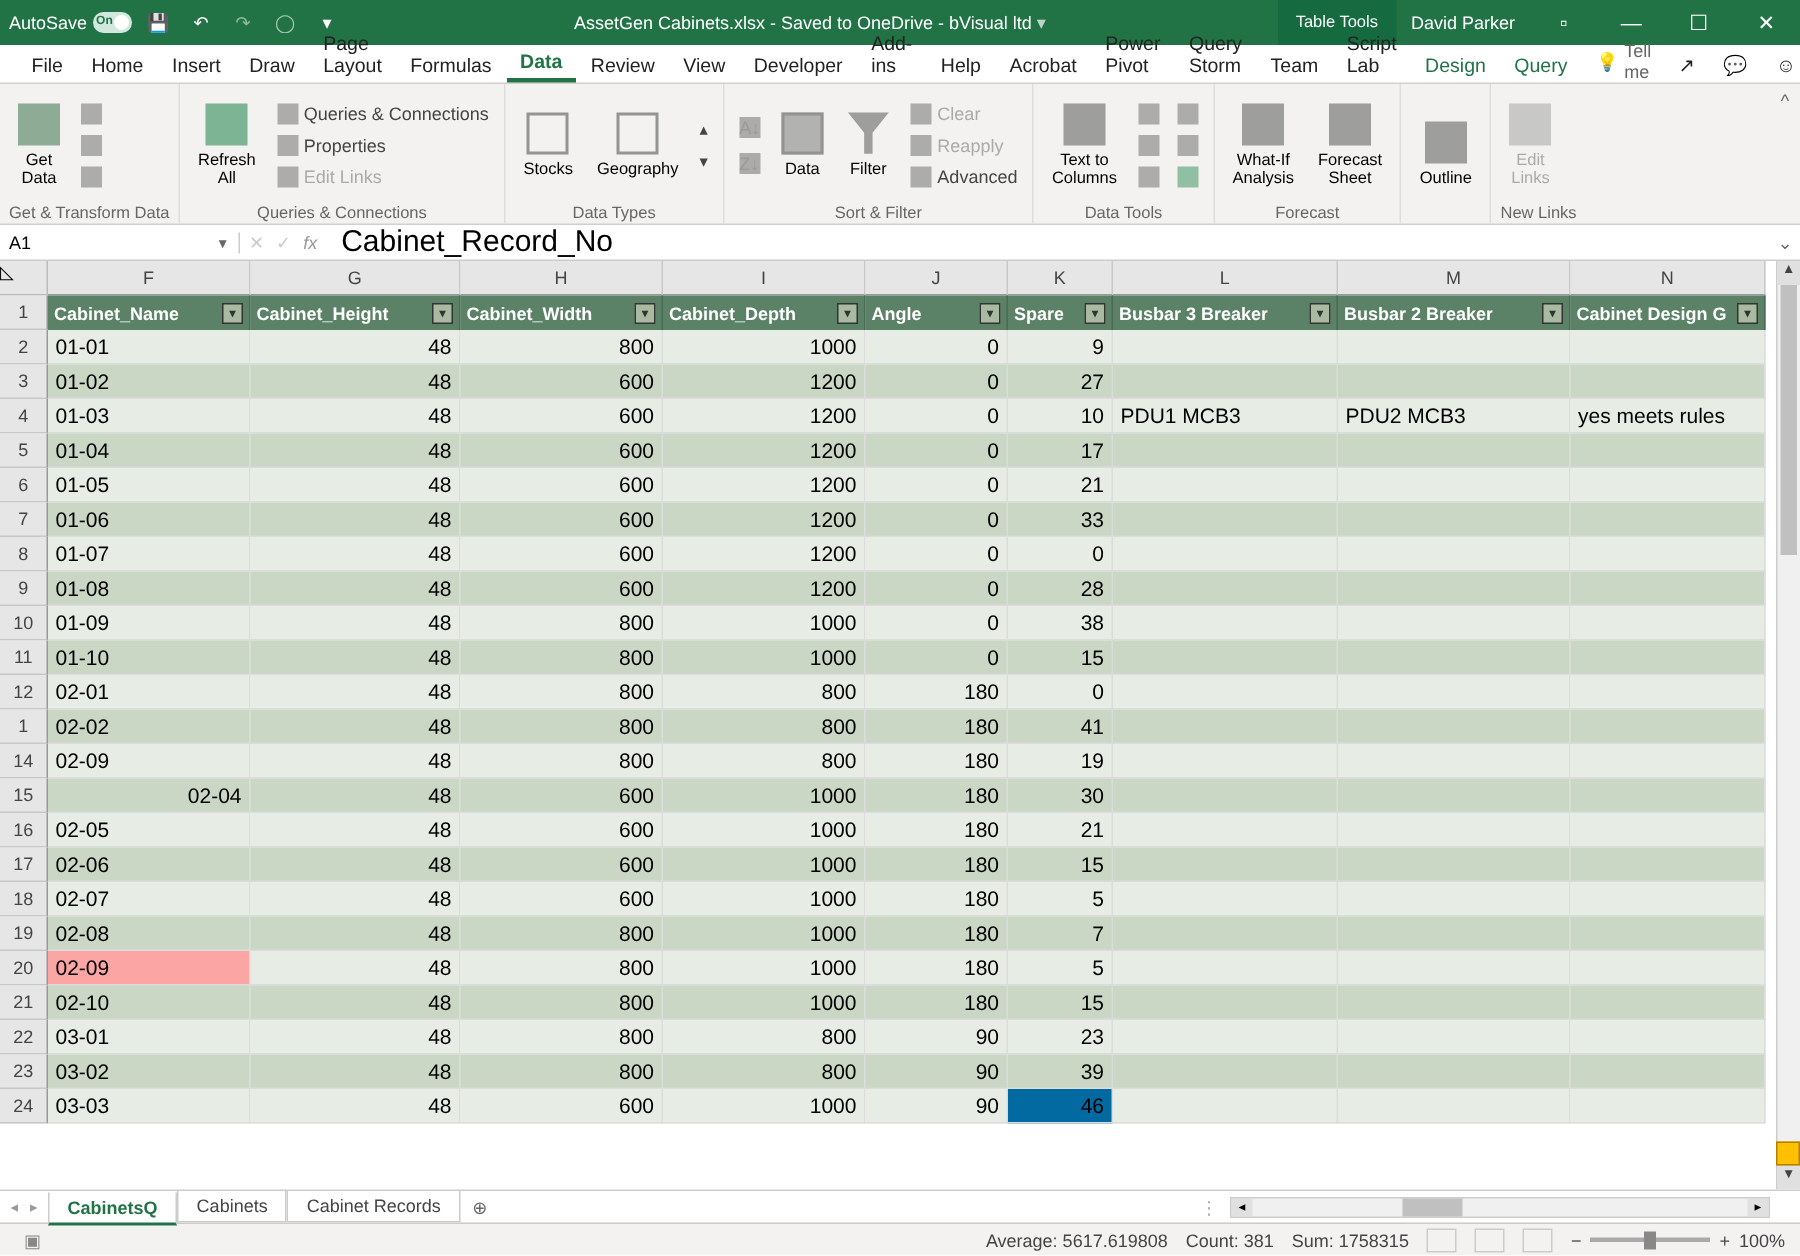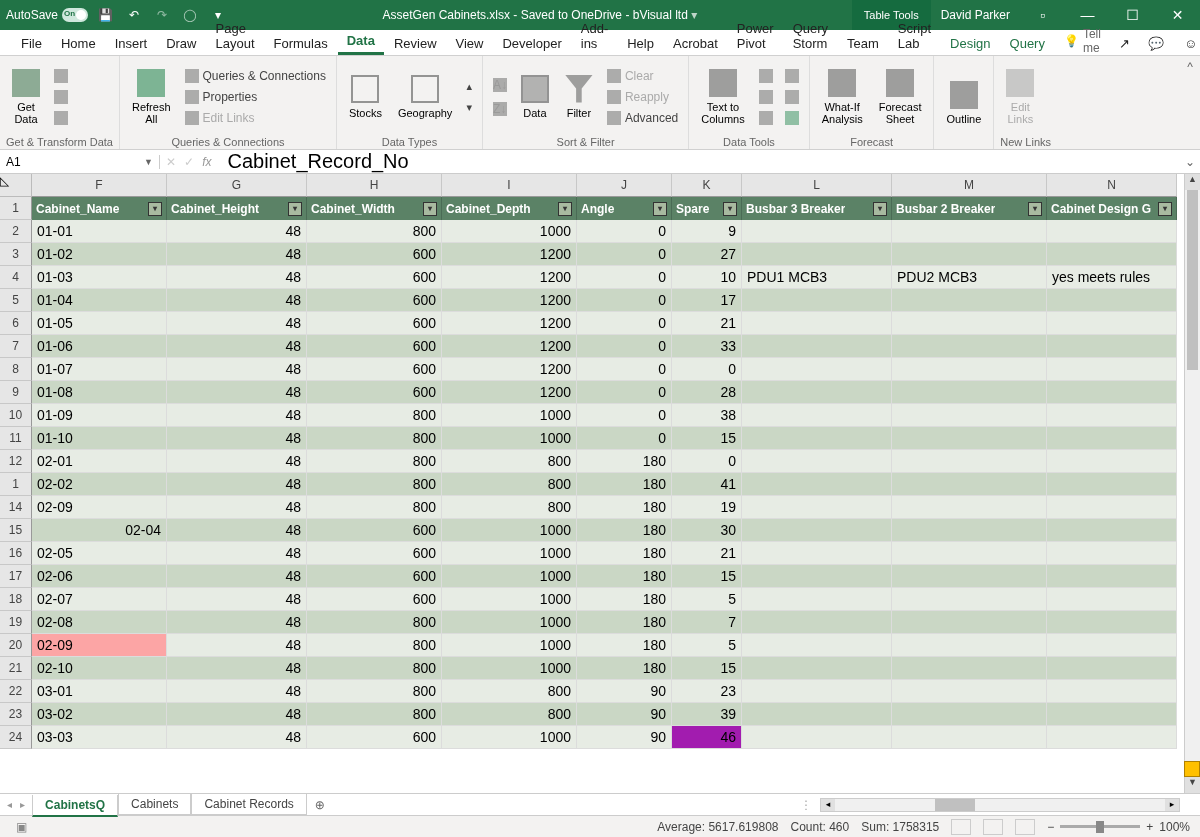--- a/index.html
+++ b/index.html
@@ -595,21 +595,21 @@
       <div class="cell num" style="background: rgb(202, 215, 197);">39</div>
       <div class="cell" style="background: rgb(202, 215, 197);"></div>
       <div class="cell" style="background: rgb(202, 215, 197);"></div>
       <div class="cell" style="background: rgb(202, 215, 197);"></div>
       <div class="rowhead">24</div>
       <div class="cell" style="background: rgb(231, 236, 228);">03-03</div>
       <div class="cell num" style="background: rgb(231, 236, 228);">48</div>
       <div class="cell num" style="background: rgb(231, 236, 228);">600</div>
       <div class="cell num" style="background: rgb(231, 236, 228);">1000</div>
       <div class="cell num" style="background: rgb(231, 236, 228);">90</div>
-      <div class="cell num" style="background: #a21caf;">46</div>
+      <div class="cell num" style="background: #0369a1;">46</div>
       <div class="cell" style="background: rgb(231, 236, 228);"></div>
       <div class="cell" style="background: rgb(231, 236, 228);"></div>
       <div class="cell" style="background: rgb(231, 236, 228);"></div>
     </div>
   <div class="scrollv">
     <div class="scrollv-btn">▲</div>
     <div class="scrollv-thumb"></div>
     <div class="scrollv-btn" style="position:absolute;bottom:0;width:100%">▼</div>
     <div class="marker"></div>
   </div>
@@ -634,21 +634,21 @@
       <div class="hscroll-btn">▸</div>
     </div>
   </div>
 </div>
 
 <div class="statusbar">
   <div class="statusbar-left">
     <span style="color:#888">▣</span>
   </div>
   <span>Average: 5617.619808</span>
-  <span>Count: 460</span>
+  <span>Count: 381</span>
   <span>Sum: 1758315</span>
   <div class="viewbtn"></div>
   <div class="viewbtn"></div>
   <div class="viewbtn"></div>
   <div class="zoom">
     <span>−</span>
     <div class="zoom-slider"></div>
     <span>+</span>
     <span>100%</span>
   </div>

